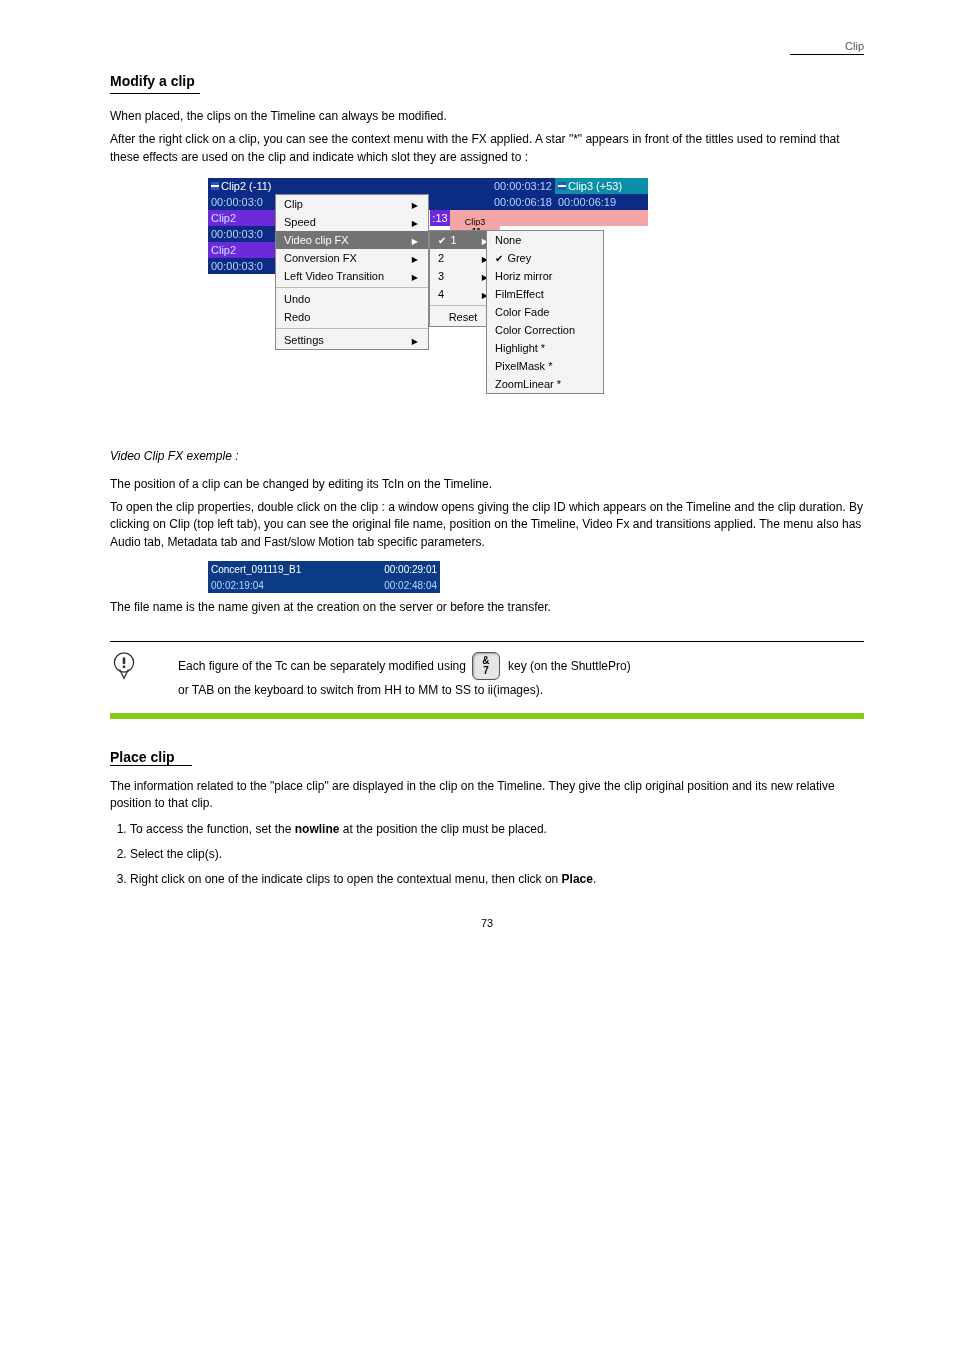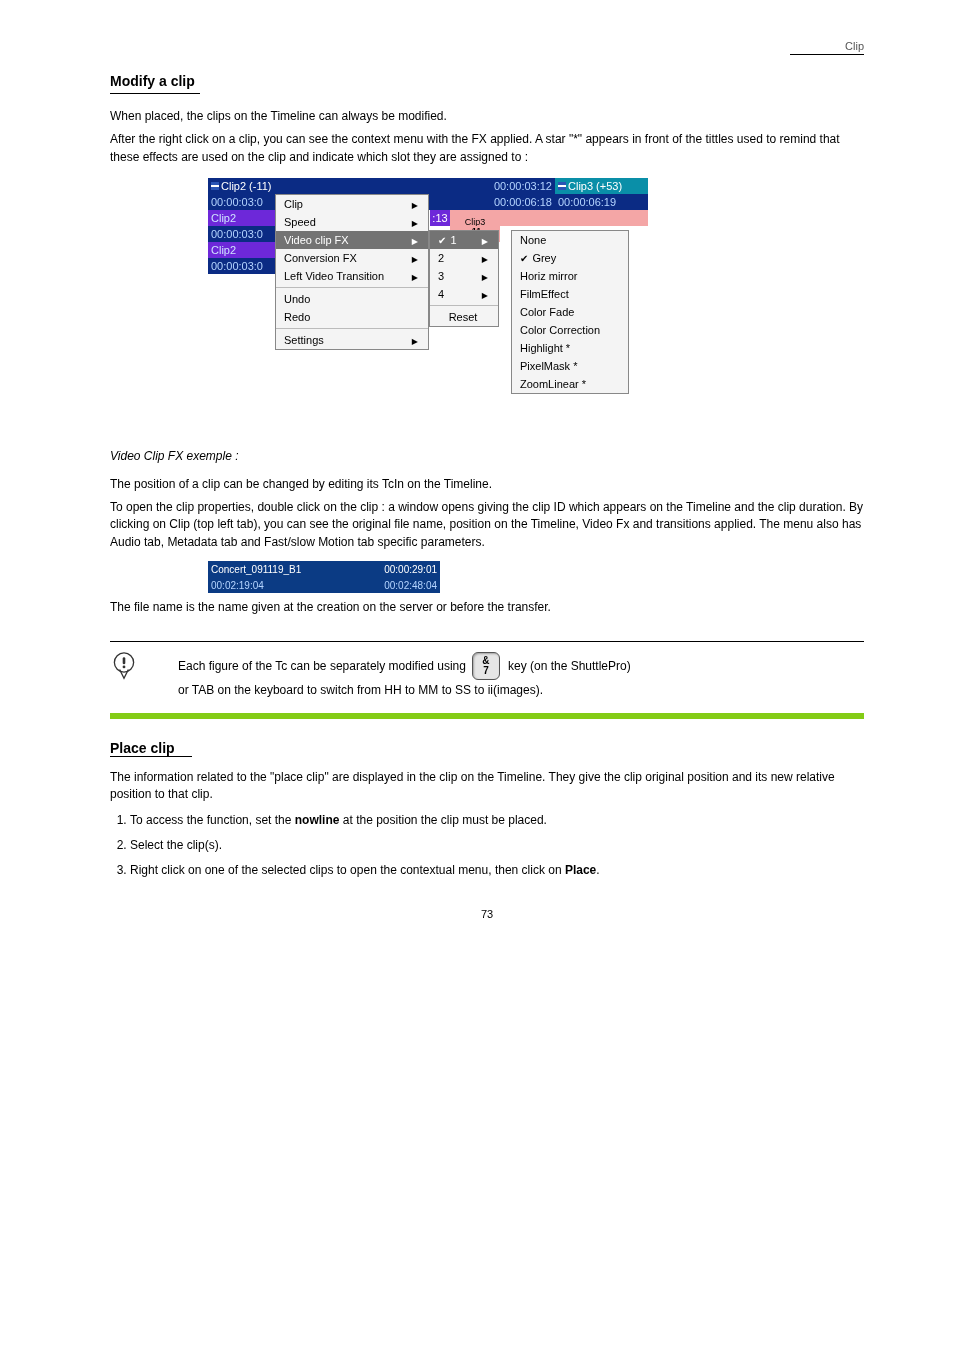--- a/index.html
+++ b/index.html
@@ -74,21 +74,21 @@
   .info-text { flex:1; line-height:1.45; }
   .info-inline-icon { width:30px; height:30px; margin:0 6px; flex:none; }
 
   
   .excl-svg { display:block; }
 
   
   .key-icon { border:1px solid #555; border-radius:6px; background:#e6e6e6; width:28px; height:28px; display:flex; flex-direction:column; align-items:center; justify-content:center; font-size:10px; font-weight:bold; line-height:10px; box-shadow:1px 1px 2px rgba(0,0,0,.3) inset, 1px 1px 0 #fff; }
 
   
-  .h2 { font-size:14px; font-weight:bold; margin-top:21px; }
+  .h2 { font-size:14px; font-weight:bold; margin-top:30px; }
   .section-underline2 { border-top:1px solid #000; width:82px; margin-bottom:12px; }
 
   ol.num { padding-left:20px; margin:8px 0; }
   ol.num li { margin:8px 0; line-height:1.45; }
   .bold { font-weight:bold; }
   .pageno { text-align:center; margin-top:28px; font-size:11px; }
 </style>
 </head>
 <body>
 
@@ -200,21 +200,21 @@
       <div class="mi">
           <span>4</span>
           <span class="arr"></span>
         </div>
       <div class="sep"></div>
       <div class="mi" style="justify-content:center;">
           <span>Reset</span>
         </div>
     </div>
 
-    <div class="menu" style="left:303px; top:52px; width:118px;">
+    <div class="menu" style="left:278px; top:52px; width:118px;">
       <div class="mi">
           <span>None</span>
         </div>
       <div class="mi">
           <span class="check">Grey</span>
         </div>
       <div class="mi">
           <span>Horiz mirror</span>
         </div>
       <div class="mi">
@@ -288,19 +288,19 @@
   <p>The information related to the "place clip" are displayed in the clip on the Timeline. They give the clip original position and its new relative position to that clip.</p>
 
   <ol class="num">
     <li>
       <span>To access the function, set the</span>
       <span class="bold">nowline</span>
       <span>at the position the clip must be placed.</span>
     </li>
     <li>Select the clip(s).</li>
     <li>
-      <span>Right click on one of the selected clips to open the contextual menu, then click on</span>
+      <span>Right click on one of the indicate clips to open the contextual menu, then click on</span>
       <span class="bold">Place</span><span>.</span>
     </li>
   </ol>
 
   <div class="pageno">73</div>
 </div>
 
 </body></html>

